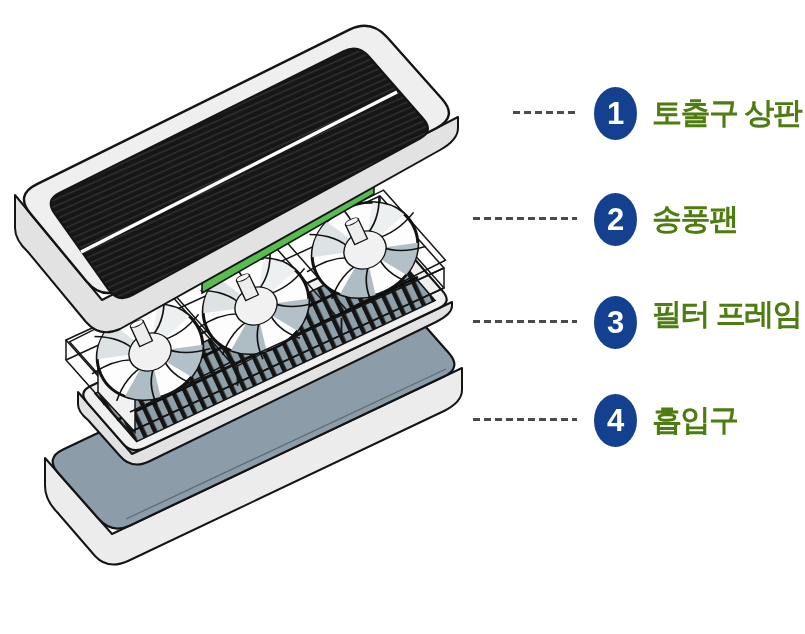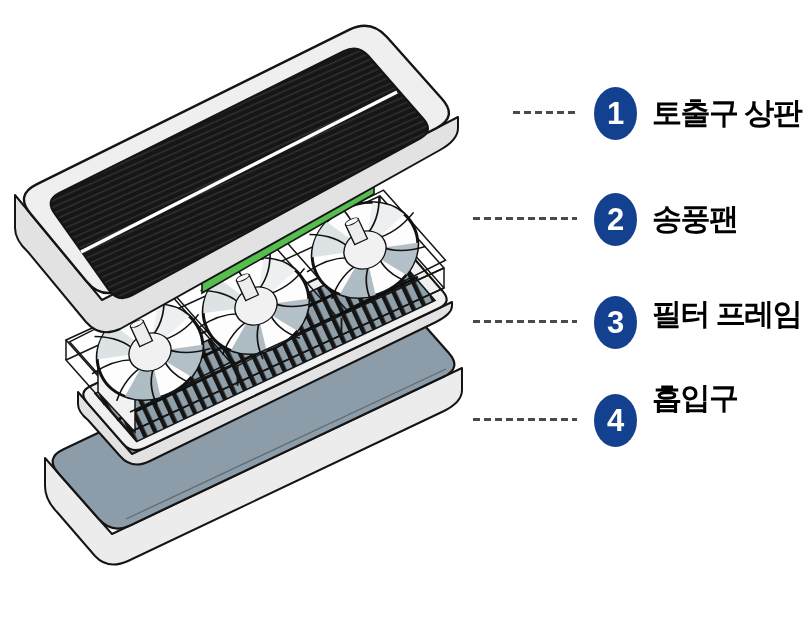--- a/index.html
+++ b/index.html
@@ -13,21 +13,21 @@
     position:absolute;height:3px;
     background:repeating-linear-gradient(to right,#4a4a4a 0 7px,transparent 7px 11px);
   }
   .num-badge{
     position:absolute;width:43px;height:53px;border-radius:50%;
     background:#13418F;color:#ffffff;display:flex;align-items:center;justify-content:center;
     font-size:31px;font-weight:700;line-height:1;
   }
   .part-label{
     position:absolute;left:652px;height:44px;line-height:44px;
-    font-size:30px;font-weight:700;color:#000000;letter-spacing:-1.5px;white-space:nowrap;
+    font-size:30px;font-weight:700;color:#4d7c0f;letter-spacing:-1.5px;white-space:nowrap;
   }
 </style>
 </head>
 <body>
 
 <div id="stage">
 
   <svg id="diagram-svg" width="805" height="634" viewBox="0 0 805 634">
     <defs>
       <pattern id="mesh" width="6" height="6" patternUnits="userSpaceOnUse" patternTransform="rotate(-24)">
@@ -125,16 +125,16 @@
       <span>3</span>
     </div>
     <div class="part-label" style="top:292px;">필터 프레임</div>
   </div>
 
   <div class="legend-row">
     <div class="dash-line" style="left:473px;top:418px;width:104px;"></div>
     <div class="num-badge" style="left:594px;top:394px;">
       <span>4</span>
     </div>
-    <div class="part-label" style="top:376px;text-align:center;">흡입구</div>
+    <div class="part-label" style="top:398px;text-align:center;">흡입구</div>
   </div>
 
 </div>
 
 </body></html>

